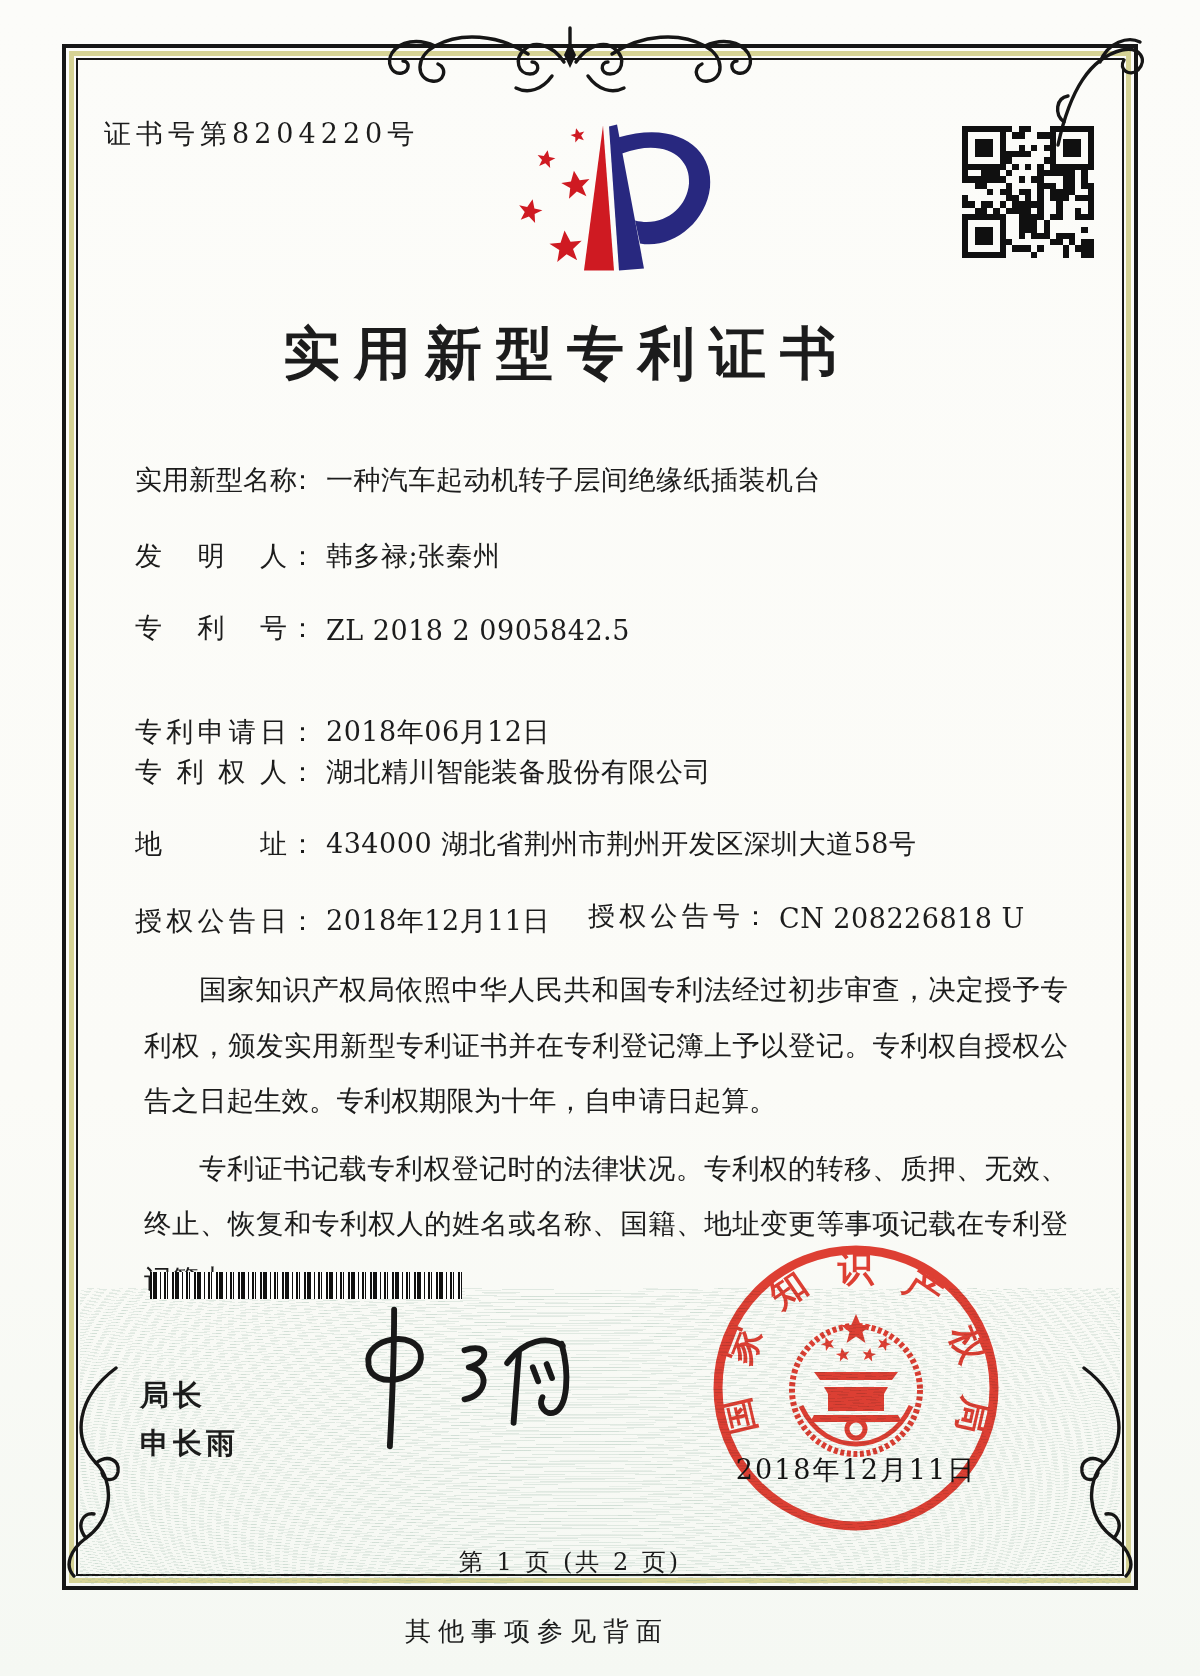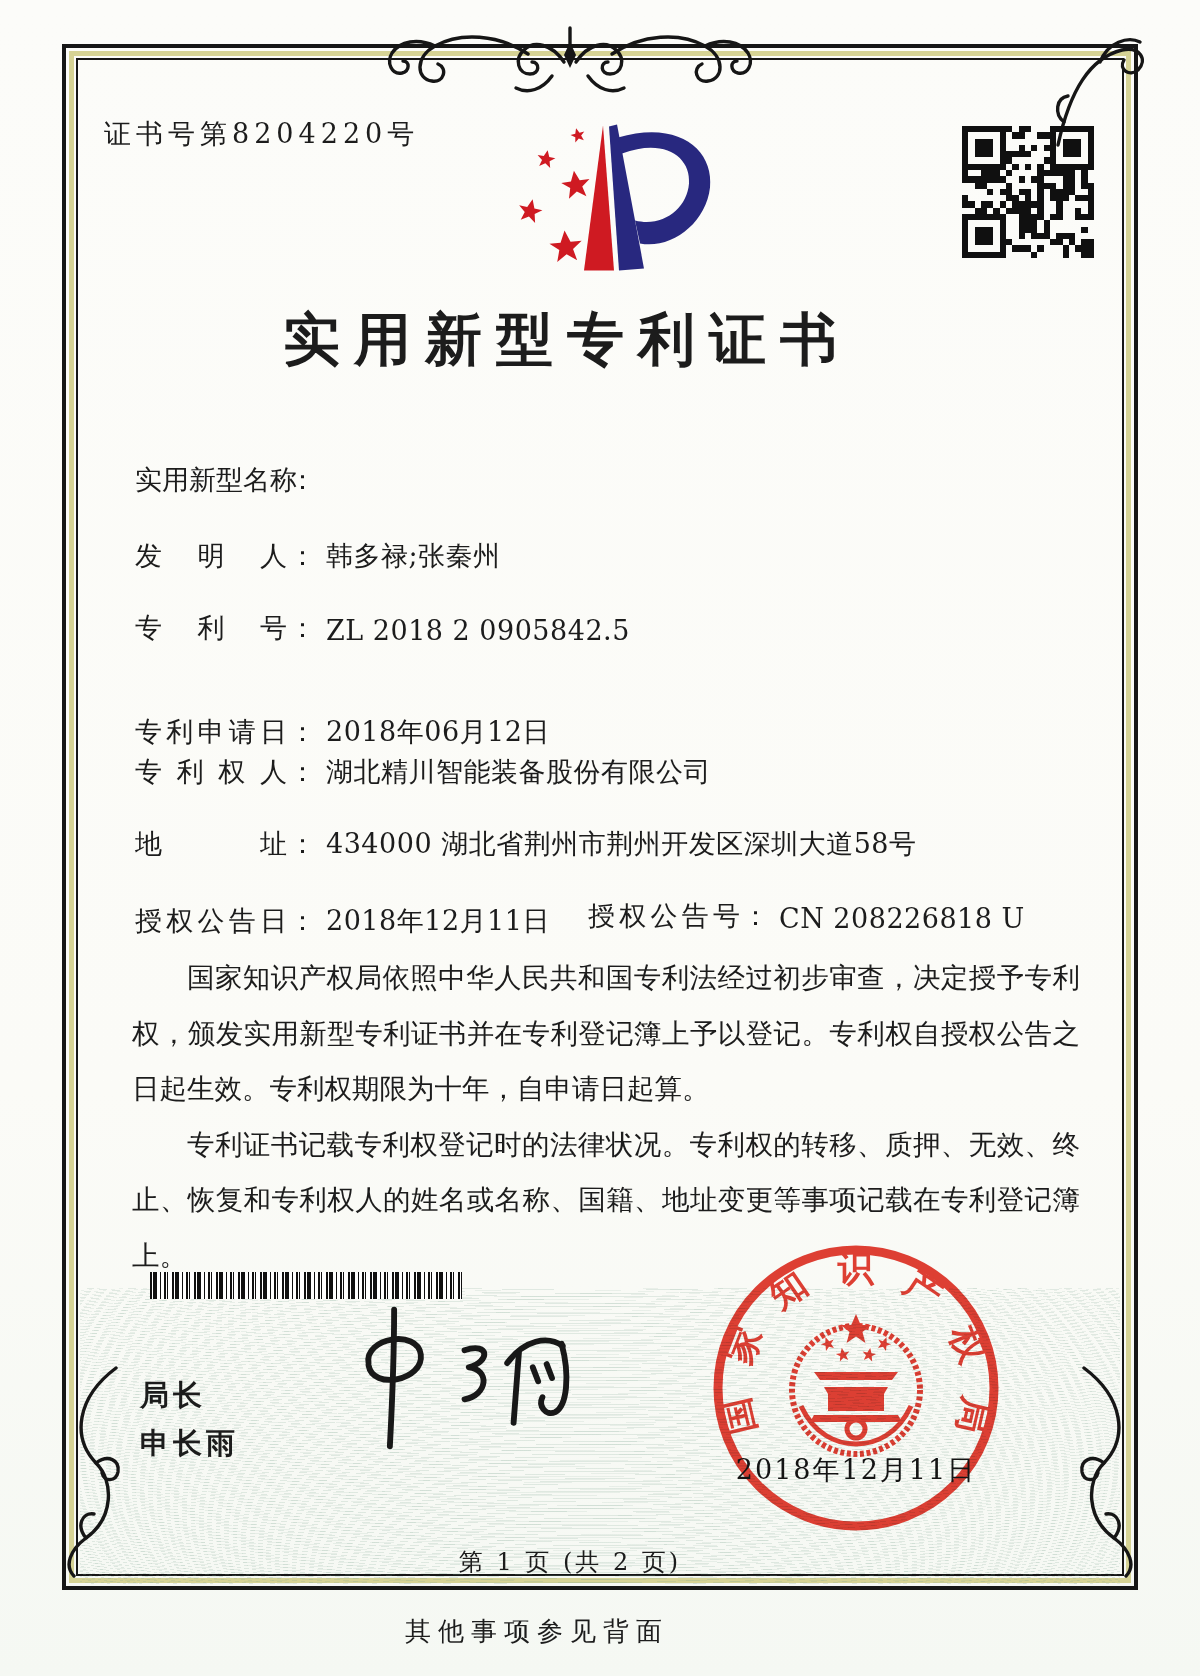--- a/index.html
+++ b/index.html
@@ -15,30 +15,30 @@
   
   .waves{position:absolute;left:80px;top:1288px;width:1040px;height:296px;pointer-events:none;
     background:
       repeating-radial-gradient(120% 75% at 50% 150%, rgba(125,165,145,.20) 0 1.5px, rgba(0,0,0,0) 1.5px 8px),
       repeating-radial-gradient(150% 85% at 45% -55%, rgba(125,165,145,.13) 0 1.5px, rgba(0,0,0,0) 1.5px 9px);}
   
   .cert-no{position:absolute;left:104px;top:116px;font-size:27px;letter-spacing:5px;}
   .logo{position:absolute;left:450px;top:116px;width:290px;height:168px;}
   .qr{position:absolute;left:962px;top:126px;width:132px;height:132px;}
   .qr svg{width:100%;height:100%;shape-rendering:crispEdges;fill:#101010;}
-  .title{position:absolute;left:0;top:302px;width:1134px;text-align:center;
+  .title{position:absolute;left:0;top:316px;width:1134px;text-align:center;
          font-size:57px;font-weight:bold;letter-spacing:14px;}
   
   .row{position:absolute;left:135px;display:flex;align-items:flex-end;font-size:27px;white-space:nowrap;}
   .row .lbl{display:inline-block;width:152px;text-align:justify;text-align-last:justify;}
   .row .colon{margin:0 10px 0 2px;}
   .row .val{letter-spacing:.5px;}
   
   .paras{position:absolute;left:132px;top:950px;width:948px;font-size:27.5px;line-height:2.02;text-align:justify;}
-  .paras p{margin:0;text-indent:2em;}
+  .paras p{margin:12px;text-indent:2em;}
   
   .barcode{position:absolute;left:150px;top:1272px;width:312px;height:27px;
     background:repeating-linear-gradient(90deg,#101010 0 2px,#fff 2px 3px,#101010 3px 7px,#fff 7px 10px,
       #101010 10px 11px,#fff 11px 14px,#101010 14px 16px,#fff 16px 17px,#101010 17px 18px,#fff 18px 22px);}
   .director{position:absolute;left:140px;top:1372px;font-family:"DejaVu Sans","Liberation Sans",sans-serif;
             font-size:29px;letter-spacing:4px;line-height:1.65;font-weight:bold;}
   .sig{position:absolute;left:328px;top:1292px;width:256px;height:172px;}
   .sig path{stroke:#181818;stroke-width:5.5;fill:none;stroke-linecap:round;stroke-linejoin:round;}
   .seal{position:absolute;left:706px;top:1238px;width:300px;height:300px;mix-blend-mode:multiply;opacity:.95;}
   .seal-date{position:absolute;left:706px;top:1452px;width:300px;text-align:center;font-size:27px;letter-spacing:2px;color:#141414;}
@@ -356,20 +356,21 @@
         <rect x="19" y="20" width="1" height="1"></rect>
         <rect x="20" y="20" width="1" height="1"></rect>
       </svg>
   </div>
 
   <div class="title">实用新型专利证书</div>
 
   <div class="row" style="top:462px">
     <span class="lbl">实用新型名称</span>
       <span class="colon">：</span>
+      <span class="val">一种汽车起动机转子层间绝缘纸插装机台</span>
   </div>
   <div class="row" style="top:538px">
     <span class="lbl">发明人</span>
       <span class="colon">：</span>
       <span class="val">韩多禄;张秦州</span>
   </div>
   <div class="row" style="top:610px">
     <span class="lbl">专利号</span>
       <span class="colon">：</span>
       <span class="val">ZL 2018 2 0905842.5</span>

